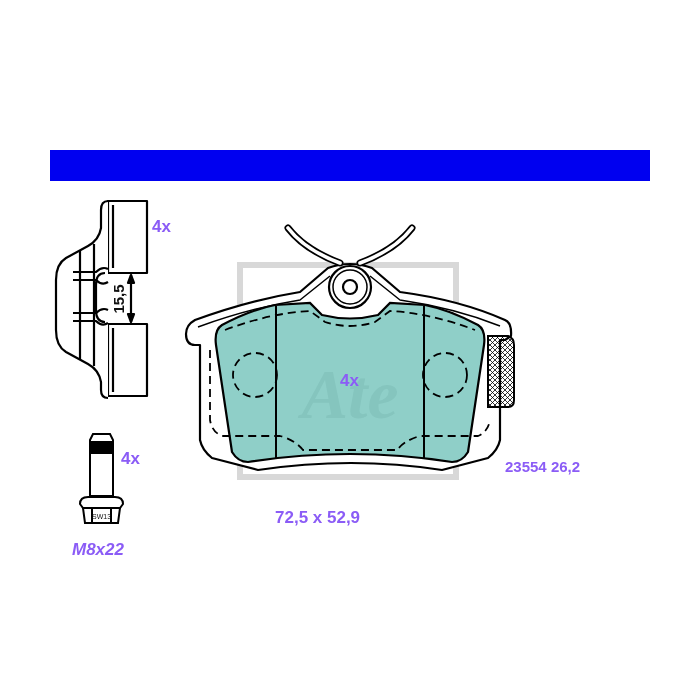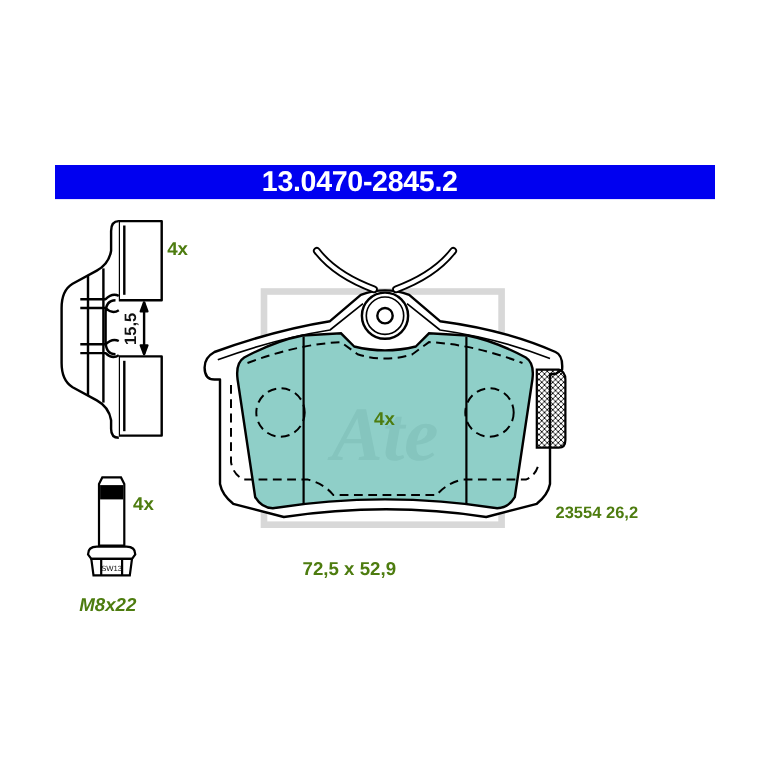--- a/index.html
+++ b/index.html
@@ -2,28 +2,27 @@
 <html><head>
 <meta charset="utf-8">
 <style>
   html, body { margin: 0; padding: 0; background: #ffffff; }
   body { width: 700px; height: 700px; position: relative; overflow: hidden;
          font-family: "Liberation Sans", sans-serif; }
   .banner { position: absolute; left: 50px; top: 150px; width: 600px; height: 31px;
             background: #0000f0; color: #ffffff; font-weight: bold; font-size: 26px;
             display: flex; align-items: center; justify-content: center; letter-spacing: -0.3px; }
   .banner .pn { margin-right: 46px; }
-  .lbl { position: absolute; font-weight: bold; color: #4d7c0f; font-size: 17px; }
+  .lbl { position: absolute; font-weight: bold; color: #8b5cf6; font-size: 17px; }
   svg { position: absolute; left: 0; top: 0; }
 </style>
 </head>
 <body>
 
 <div class="banner">
-  <span class="pn">13.0470-2845.2</span>
 </div>
 
 <svg width="700" height="700" viewBox="0 0 700 700">
 
   <g fill="none" stroke="#d8d8d8" stroke-width="6">
     <rect x="240" y="265" width="216" height="212"></rect>
   </g>
 
   <g fill="#fff" stroke="#000" stroke-width="2.2" stroke-linejoin="round">
     <path d="M108,201 L147,201 L147,273 L108,273 Z"></path>

